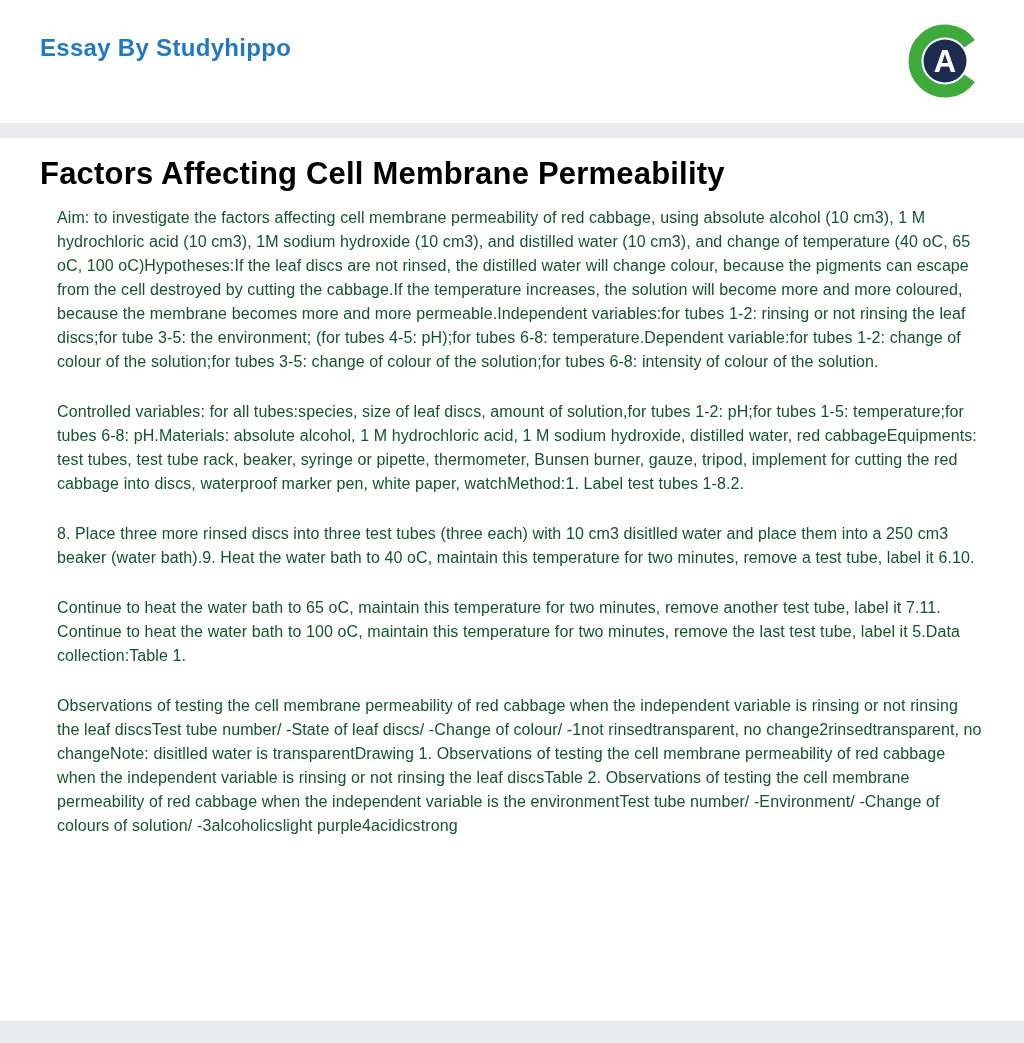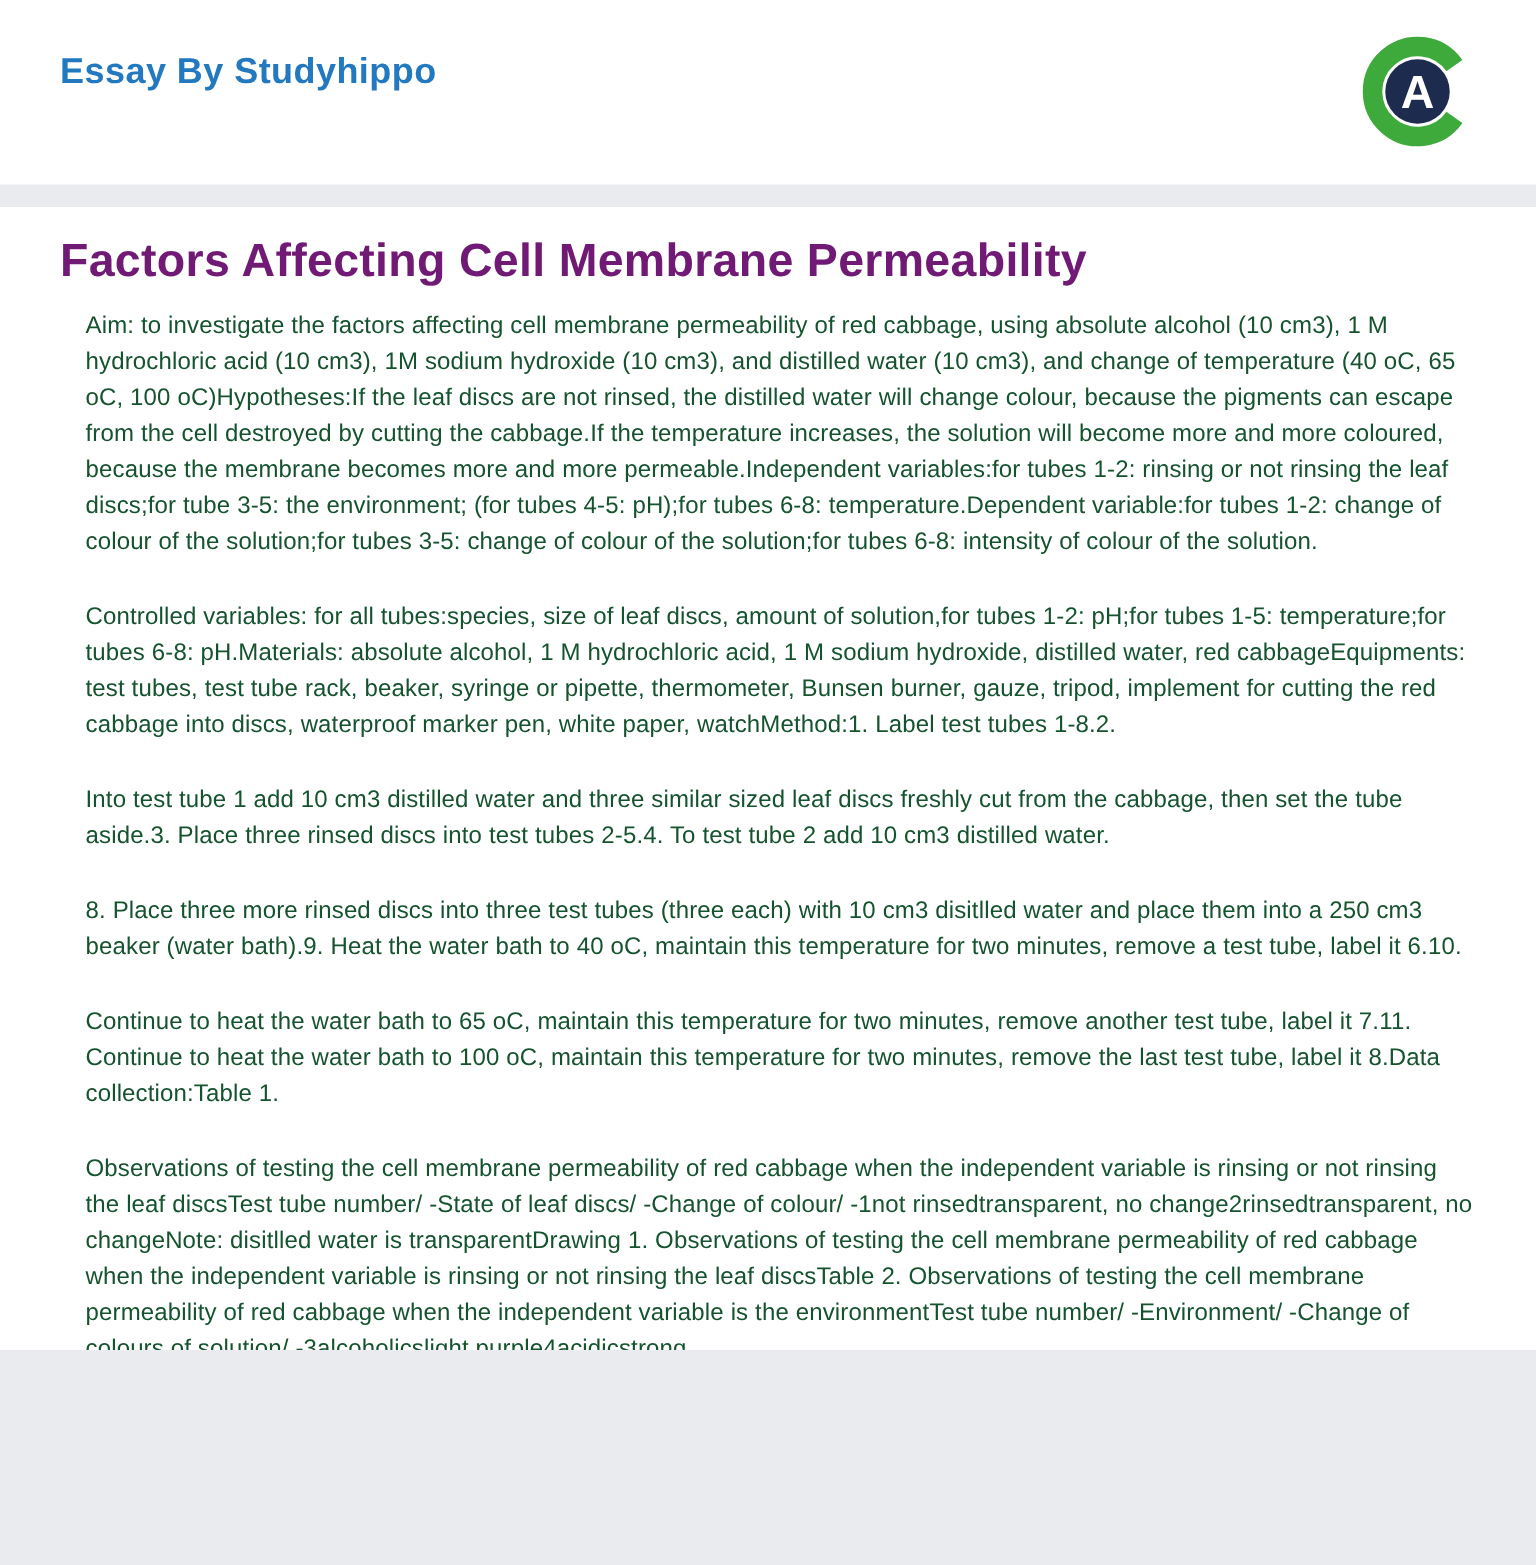--- a/index.html
+++ b/index.html
@@ -3,21 +3,21 @@
 <meta charset="utf-8">
 <style>
   * { box-sizing: border-box; }
   html, body { margin: 0; padding: 0; }
   body {
     font-family: "Liberation Sans", "DejaVu Sans", sans-serif;
     background: #e9ebef;
   }
   .page {
     width: 1024px;
-    height: 900px;
+    height: 1043px;
     background: #e9ebef;
     overflow: hidden;
     position: relative;
   }
   .header-card {
     background: #ffffff;
     height: 123px;
     padding: 34px 40px 0 40px;
     position: relative;
   }
@@ -44,21 +44,21 @@
   }
   .content-card {
     background: #ffffff;
     margin-top: 15px;
     height: 883px;
     padding: 18px 40px 0 40px;
     overflow: hidden;
   }
   .article-title {
     margin: 0 0 14px 0;
-    color: #701a75;
+    color: #000000;
     font-size: 31px;
     font-weight: bold;
     letter-spacing: 0.2px;
   }
   .article-body p {
     margin: 0 0 26px 17px;
     color: #14532d;
     font-size: 16px;
     line-height: 1.5;
     letter-spacing: 0.1px;
@@ -80,20 +80,19 @@
       </svg>
     </span>
   </div>
 
   <div class="content-card">
     <h1 class="article-title">Factors Affecting Cell Membrane Permeability</h1>
 
     <div class="article-body">
       <p>Aim: to investigate the factors affecting cell membrane permeability of red cabbage, using absolute alcohol (10 cm3), 1 M hydrochloric acid (10 cm3), 1M sodium hydroxide (10 cm3), and distilled water (10 cm3), and change of temperature (40 oC, 65 oC, 100 oC)Hypotheses:If the leaf discs are not rinsed, the distilled water will change colour, because the pigments can escape from the cell destroyed by cutting the cabbage.If the temperature increases, the solution will become more and more coloured, because the membrane becomes more and more permeable.Independent variables:for tubes 1-2: rinsing or not rinsing the leaf discs;for tube 3-5:  the environment; (for tubes 4-5: pH);for tubes 6-8: temperature.Dependent variable:for tubes 1-2: change of colour of the solution;for tubes 3-5: change of colour of the solution;for tubes 6-8: intensity of colour of the solution.</p>
       <p>Controlled variables: for all tubes:species, size of leaf discs, amount of solution,for tubes 1-2: pH;for tubes 1-5: temperature;for tubes 6-8: pH.Materials: absolute alcohol, 1 M hydrochloric acid, 1 M sodium hydroxide, distilled water, red cabbageEquipments: test tubes, test tube rack, beaker, syringe or pipette, thermometer, Bunsen burner, gauze, tripod, implement for cutting the red cabbage into discs, waterproof marker pen, white paper, watchMethod:1. Label test tubes 1-8.2.</p>
-      <p>Into test tube 1 add 10 cm3 distilled water and three similar sized leaf discs freshly cut from the cabbage, then set the tube aside.3. Place three rinsed discs into test tubes 2-5.4. To test tube 2 add 10 cm3 distilled water.</p>
       <p>8. Place three more rinsed discs into three test tubes (three each) with 10 cm3 disitlled water and place them into a 250 cm3 beaker (water bath).9. Heat the water bath to 40 oC, maintain this temperature for two minutes, remove a test tube, label it 6.10.</p>
-      <p>Continue to heat the water bath to 65 oC, maintain this temperature for two minutes, remove another test tube, label it 7.11. Continue to heat the water bath to 100 oC, maintain this temperature for two minutes, remove the last test tube, label it 8.Data collection:Table 1.</p>
+      <p>Continue to heat the water bath to 65 oC, maintain this temperature for two minutes, remove another test tube, label it 7.11. Continue to heat the water bath to 100 oC, maintain this temperature for two minutes, remove the last test tube, label it 5.Data collection:Table 1.</p>
       <p>Observations of testing the cell membrane permeability of red cabbage when the independent variable is rinsing or not rinsing the leaf discsTest tube number/ -State of leaf discs/ -Change of colour/ -1not rinsedtransparent, no change2rinsedtransparent, no changeNote: disitlled water is transparentDrawing 1. Observations of testing the cell membrane permeability of red cabbage when the independent variable is rinsing or not rinsing the leaf discsTable 2. Observations of testing the cell membrane permeability of red cabbage when the independent variable is the environmentTest tube number/ -Environment/ -Change of colours of solution/ -3alcoholicslight purple4acidicstrong</p>
     </div>
   </div>
 
 </div>
 
 </body></html>

